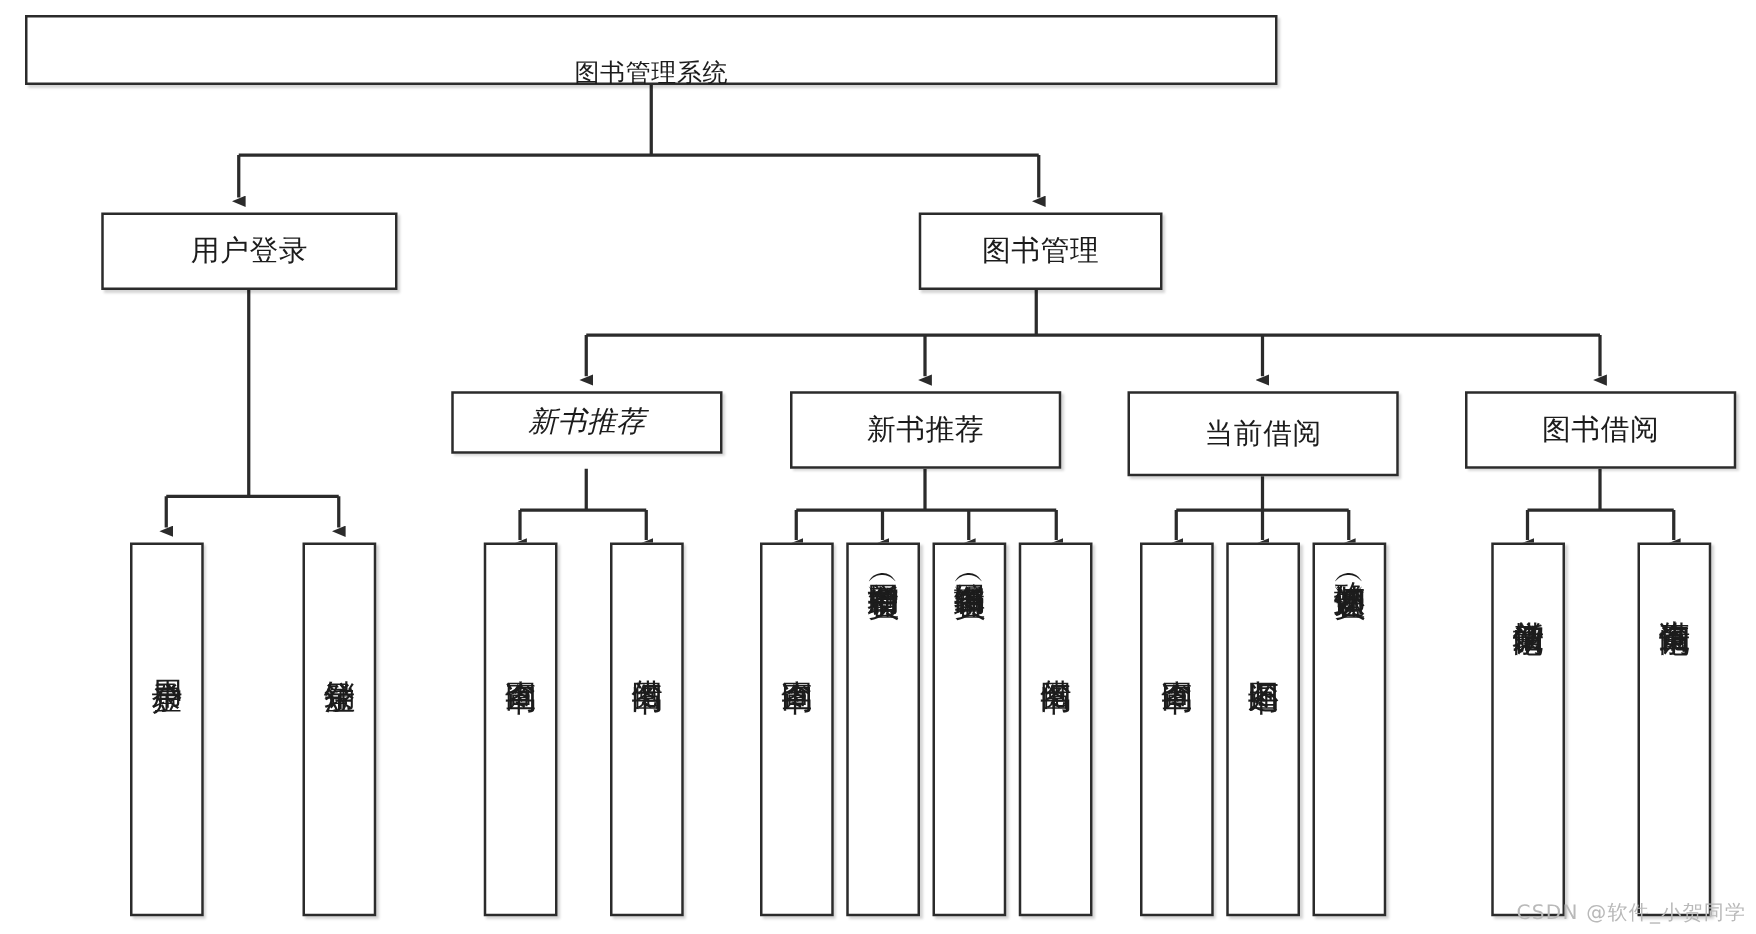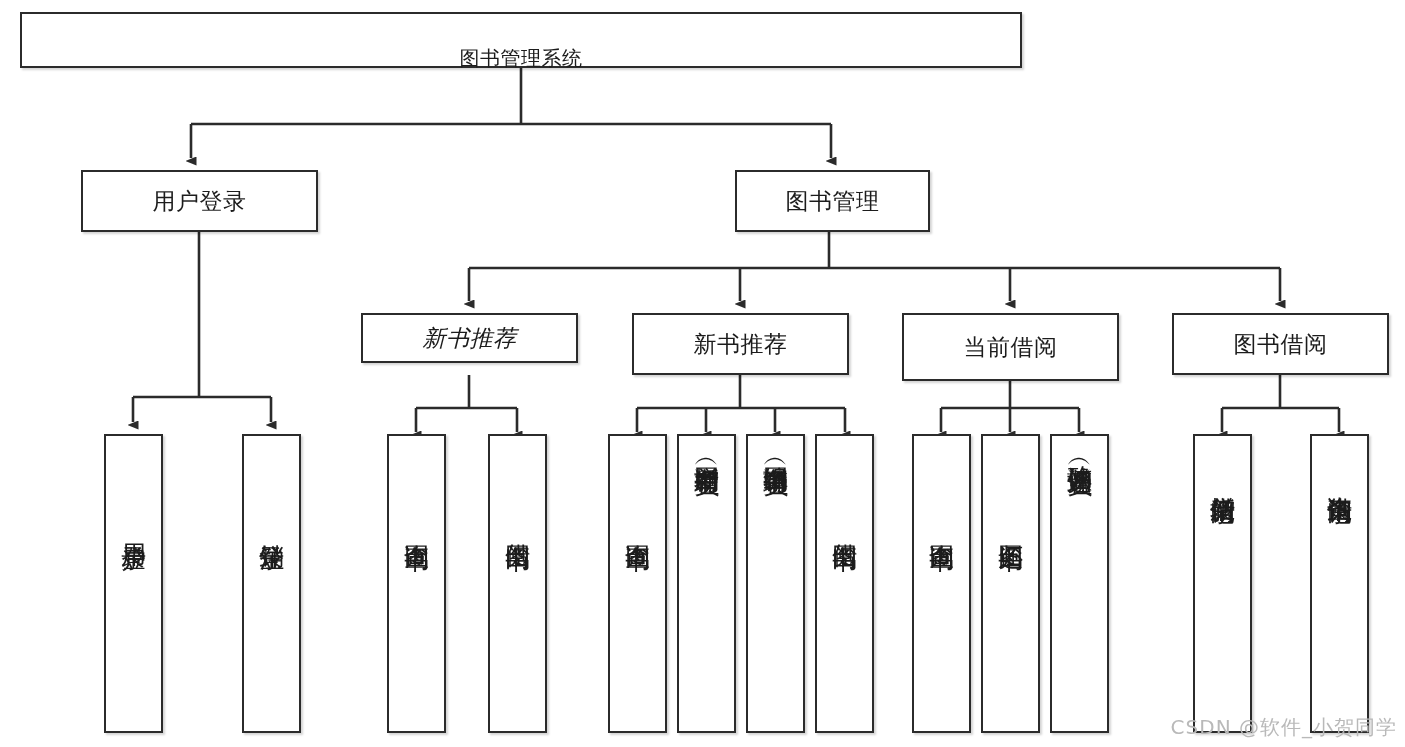--- a/index.html
+++ b/index.html
@@ -71,21 +71,21 @@
   .node.vertical.top .node-label {
     margin-top: 6px;
   }
   .node.vertical.upper .node-label {
     margin-top: 36px;
   }
   #watermark {
     position: absolute;
     right: 8px;
     bottom: 6px;
-    font-size: 20px;
+    font-size: 16px;
     color: #b9b9b9;
     letter-spacing: 1px;
     white-space: nowrap;
     user-select: none;
   }
 </style>
 </head>
 <body>
 
 <div id="diagram-root">

